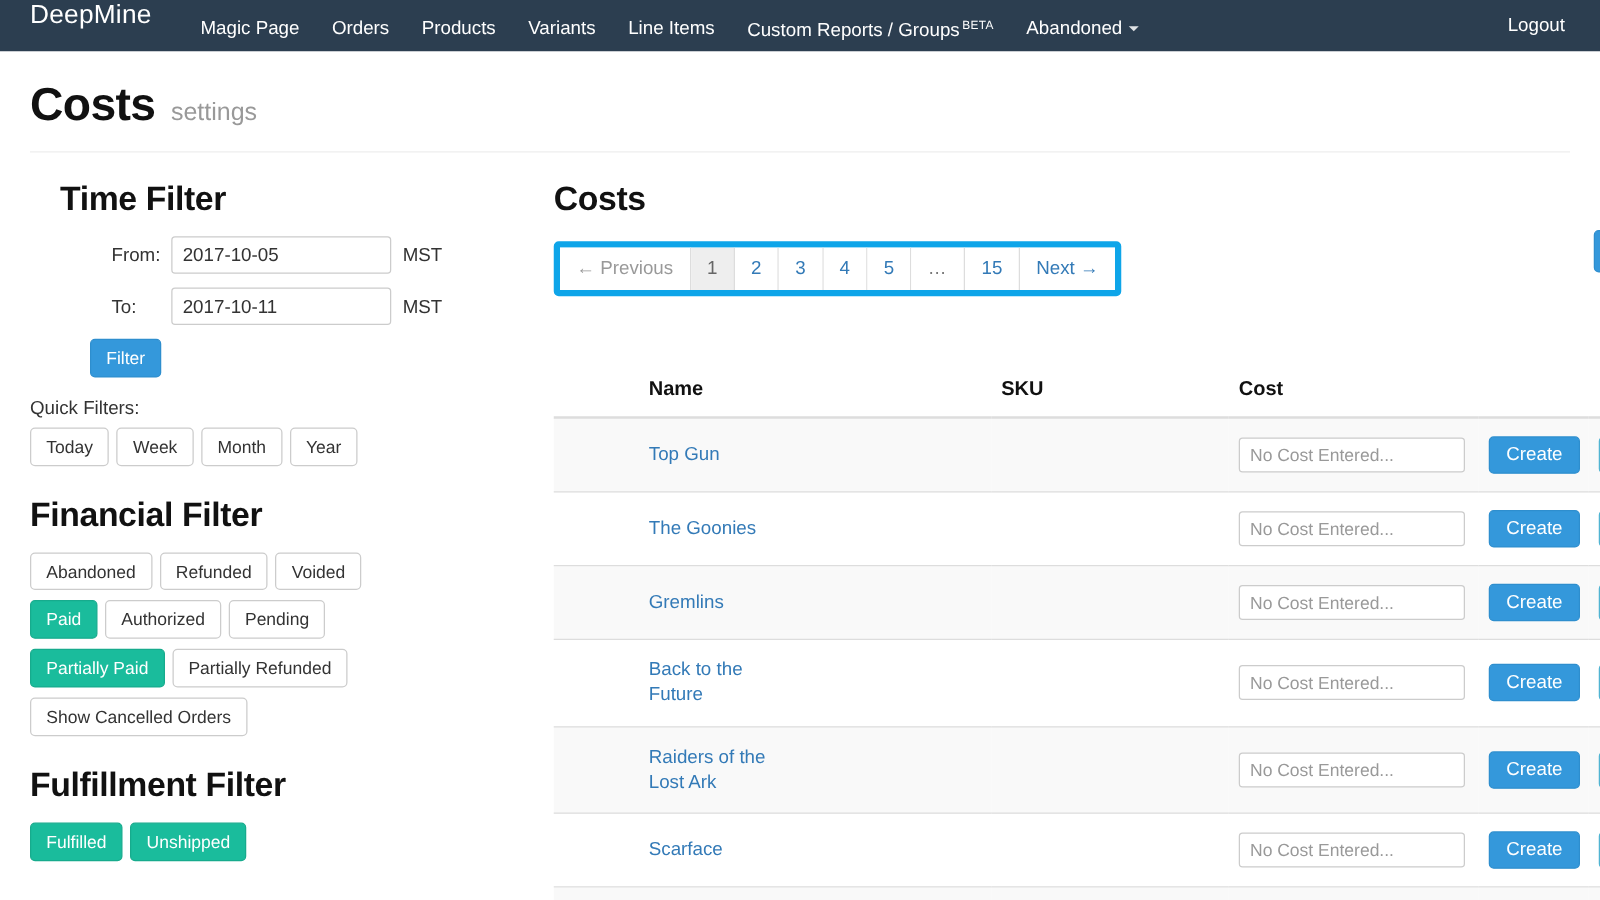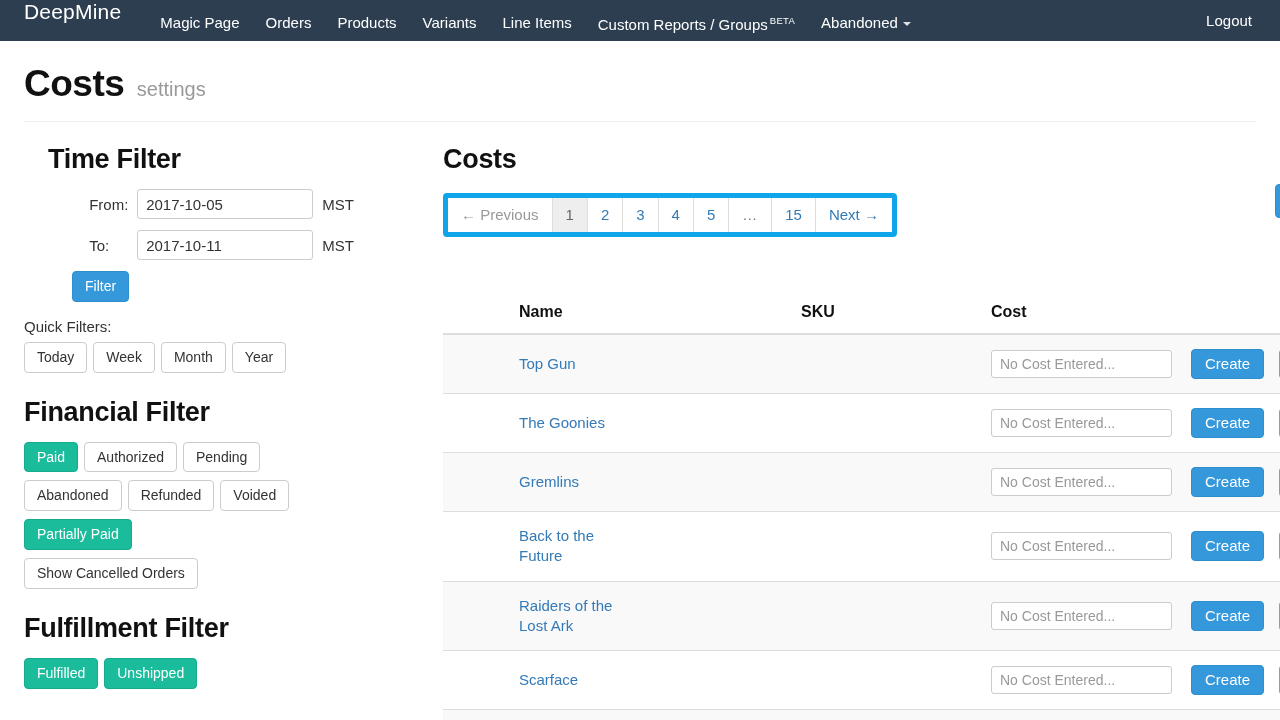--- a/index.html
+++ b/index.html
@@ -282,31 +282,32 @@
     <div class="btn-group" id="quickfilters">
         <button class="btn btn-default">Today</button>
         <button class="btn btn-default">Week</button>
         <button class="btn btn-default">Month</button>
         <button class="btn btn-default">Year</button>
       </div>
 
     <h2 class="section">Financial Filter</h2>
     <div id="financialfilters">
         <div class="btn-group">
+          <button class="btn btn-default">Abandoned</button>
+          <button class="btn btn-default">Refunded</button>
+          <button class="btn btn-default">Voided</button>
+        </div>
+        <div class="btn-group">
           <button class="btn btn-green">Paid</button>
           <button class="btn btn-default">Authorized</button>
           <button class="btn btn-default">Pending</button>
         </div>
         <div class="btn-group">
-          <button class="btn btn-default">Abandoned</button>
-          <button class="btn btn-default">Refunded</button>
-          <button class="btn btn-default">Voided</button>
-        </div>
-        <div class="btn-group">
           <button class="btn btn-green">Partially Paid</button>
+          <button class="btn btn-default">Partially Refunded</button>
         </div>
         <div class="btn-group">
           <button class="btn btn-default">Show Cancelled Orders</button>
         </div>
       </div>
 
     <h2 class="section">Fulfillment Filter</h2>
     <div class="btn-group" id="fulfillmentfilters">
         <button class="btn btn-green">Fulfilled</button>
         <button class="btn btn-green">Unshipped</button>

